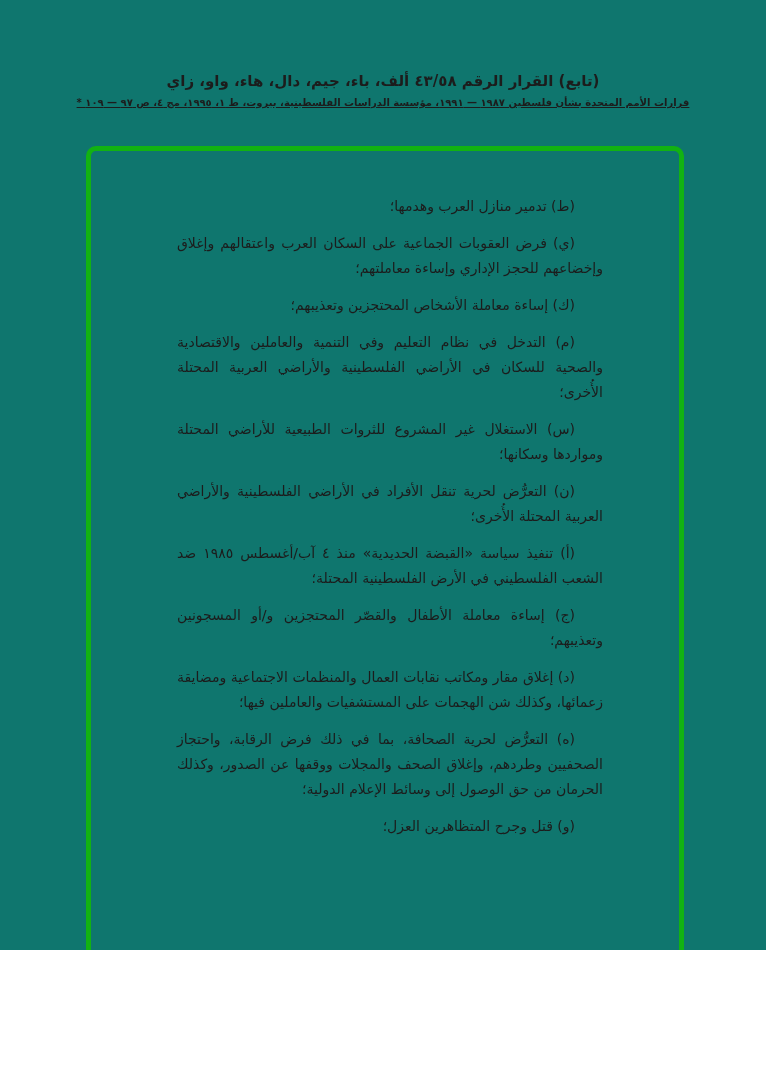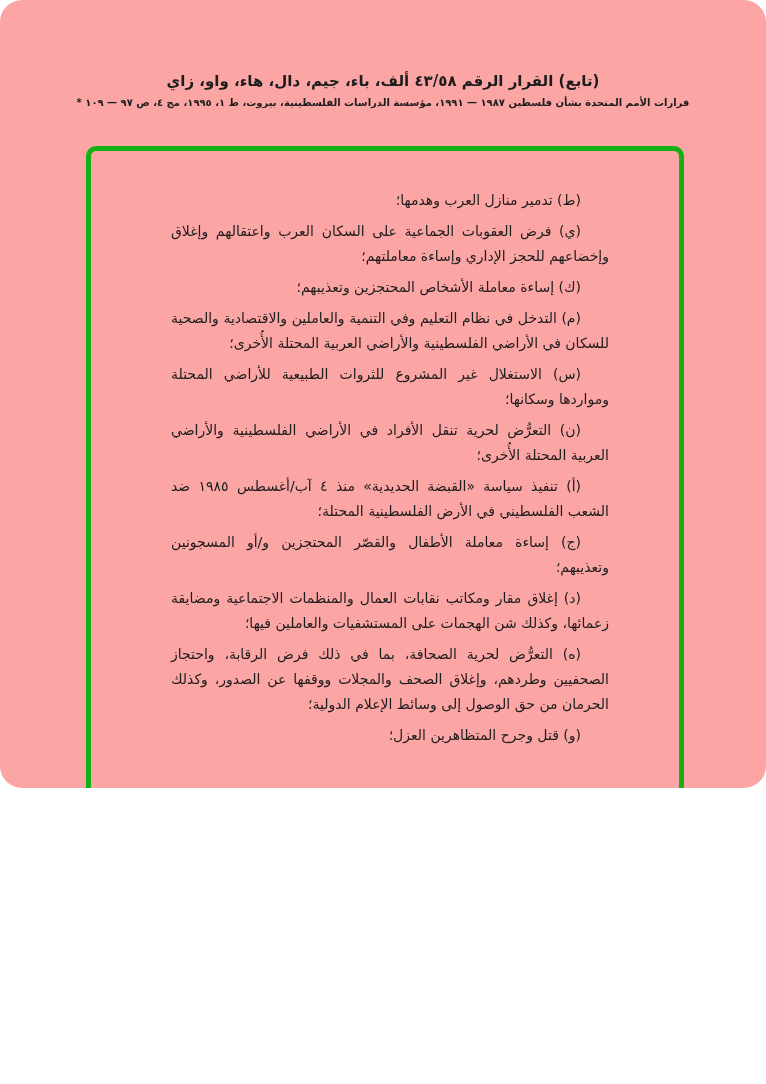--- a/index.html
+++ b/index.html
@@ -6,41 +6,41 @@
   body {
     width: 766px;
     height: 1084px;
     background: #ffffff;
     font-family: "DejaVu Sans", sans-serif;
     color: #1c1c1c;
   }
   .page {
     position: relative;
     width: 766px;
-    height: 788px;
-    background: #fca5a5;
+    height: 950px;
+    background: #0f766e;
     overflow: hidden;
-    border-radius: 22px;
   }
   .header {
     position: absolute;
     top: 72px;
     left: 0;
     width: 100%;
     text-align: center;
     direction: rtl;
   }
   .doc-title {
     font-size: 15px;
     font-weight: bold;
   }
   .doc-source {
     font-size: 10px;
     font-weight: bold;
     margin-top: 7px;
+    text-decoration: underline;
   }
   .doc-border {
     position: absolute;
     left: 86px;
     top: 146px;
     width: 598px;
     height: 828px;
     border: 5px solid #12b212;
     border-radius: 10px;
     box-sizing: border-box;
@@ -50,21 +50,21 @@
     position: absolute;
     left: 165px;
     top: 182px;
     width: 450px;
     direction: rtl;
     text-align: justify;
     font-size: 14px;
     line-height: 25px;
   }
   .para {
-    margin: 6px;
+    margin: 12px;
     text-indent: 28px;
   }
   .page-number {
     position: absolute;
     left: 0;
     top: 1020px;
     width: 100%;
     text-align: center;
     font-size: 15px;
     font-weight: bold;

